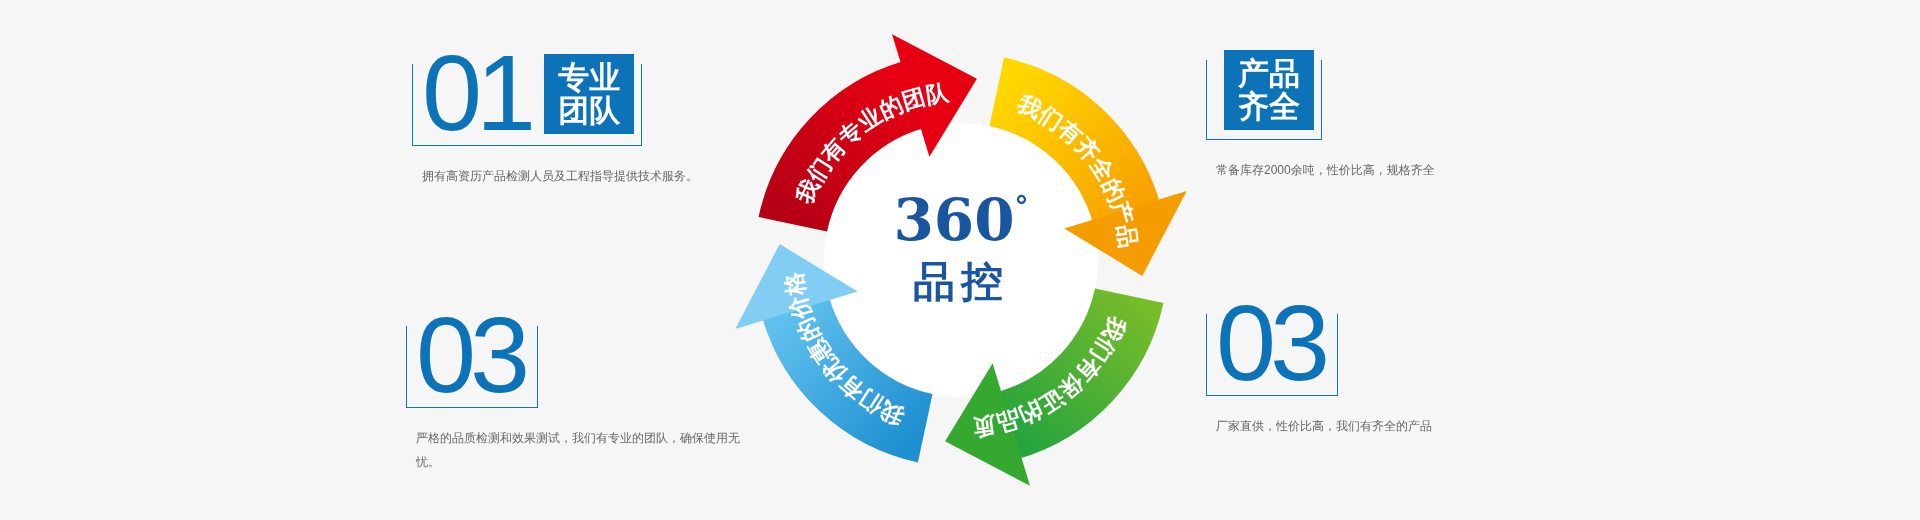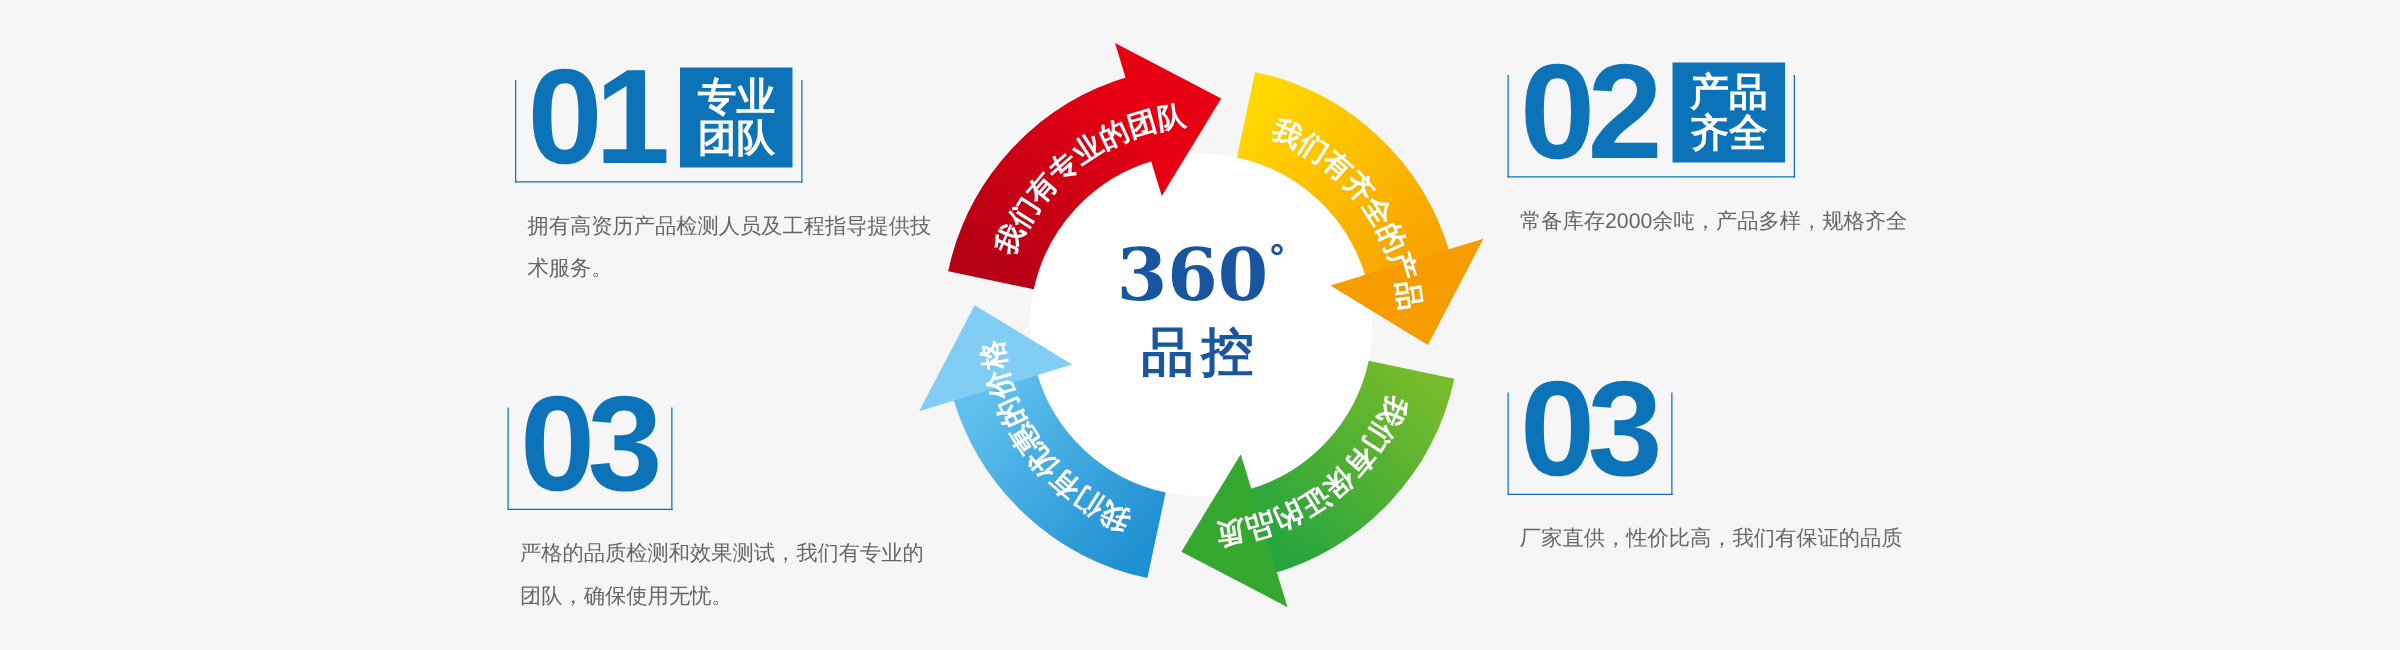--- a/index.html
+++ b/index.html
@@ -36,32 +36,32 @@
   .feature{position:absolute;}
   .fhead{position:relative;display:inline-flex;align-items:flex-start;}
   .foutline{
     position:absolute;left:-10px;right:-8px;top:14px;bottom:-10px;
     border-left:1px solid var(--accent);
     border-bottom:1px solid var(--accent);
     border-right:1px solid var(--accent);
     pointer-events:none;
   }
   .fnum{
-    font-size:108px;line-height:86px;font-weight:bold;
+    font-size:108px;line-height:86px;font-weight:normal;
     letter-spacing:-6px;color:var(--accent);
     padding-right:6px;
   }
   .ftitle{
     background:var(--accent);color:#fff;font-weight:bold;
     font-size:31px;line-height:33px;padding:7px 14px;margin-top:4px;margin-left:8px;
     text-align:center;
     font-family:Liberation Serif, serif;
   }
   .fdesc{
-    margin-top:28px;font-size:17px;line-height:2;color:var(--desc);
+    margin-top:28px;font-size:12px;line-height:2;color:var(--desc);
     width:332px;
   }
   .fdesc.nowrap{width:auto;white-space:nowrap;}
 </style>
 </head>
 <body>
 
 <div class="stage">
 
   <svg id="ring" class="ring-svg" width="522" height="520" viewBox="0 0 522 520">
@@ -112,38 +112,37 @@
         <div>专业</div>
         <div>团队</div>
       </div>
     </div>
     <div class="fdesc">拥有高资历产品检测人员及工程指导提供技术服务。</div>
   </div>
 
   <div class="feature" style="left:1216px;top:46px;">
     <div class="fhead">
       <div class="foutline"></div>
-      <div class="fnum">02</div>
       <div class="ftitle">
         <div>产品</div>
         <div>齐全</div>
       </div>
     </div>
-    <div class="fdesc nowrap">常备库存2000余吨，产品多样，规格齐全</div>
+    <div class="fdesc nowrap">常备库存2000余吨，性价比高，规格齐全</div>
   </div>
 
   <div class="feature" style="left:416px;top:312px;">
     <div class="fhead">
       <div class="foutline"></div>
       <div class="fnum">03</div>
     </div>
     <div class="fdesc">严格的品质检测和效果测试，我们有专业的团队，确保使用无忧。</div>
   </div>
 
   <div class="feature" style="left:1216px;top:300px;">
     <div class="fhead">
       <div class="foutline"></div>
       <div class="fnum">03</div>
     </div>
-    <div class="fdesc nowrap">厂家直供，性价比高，我们有保证的品质</div>
+    <div class="fdesc nowrap">厂家直供，性价比高，我们有齐全的产品</div>
   </div>
 
 </div>
 
 </body></html>

